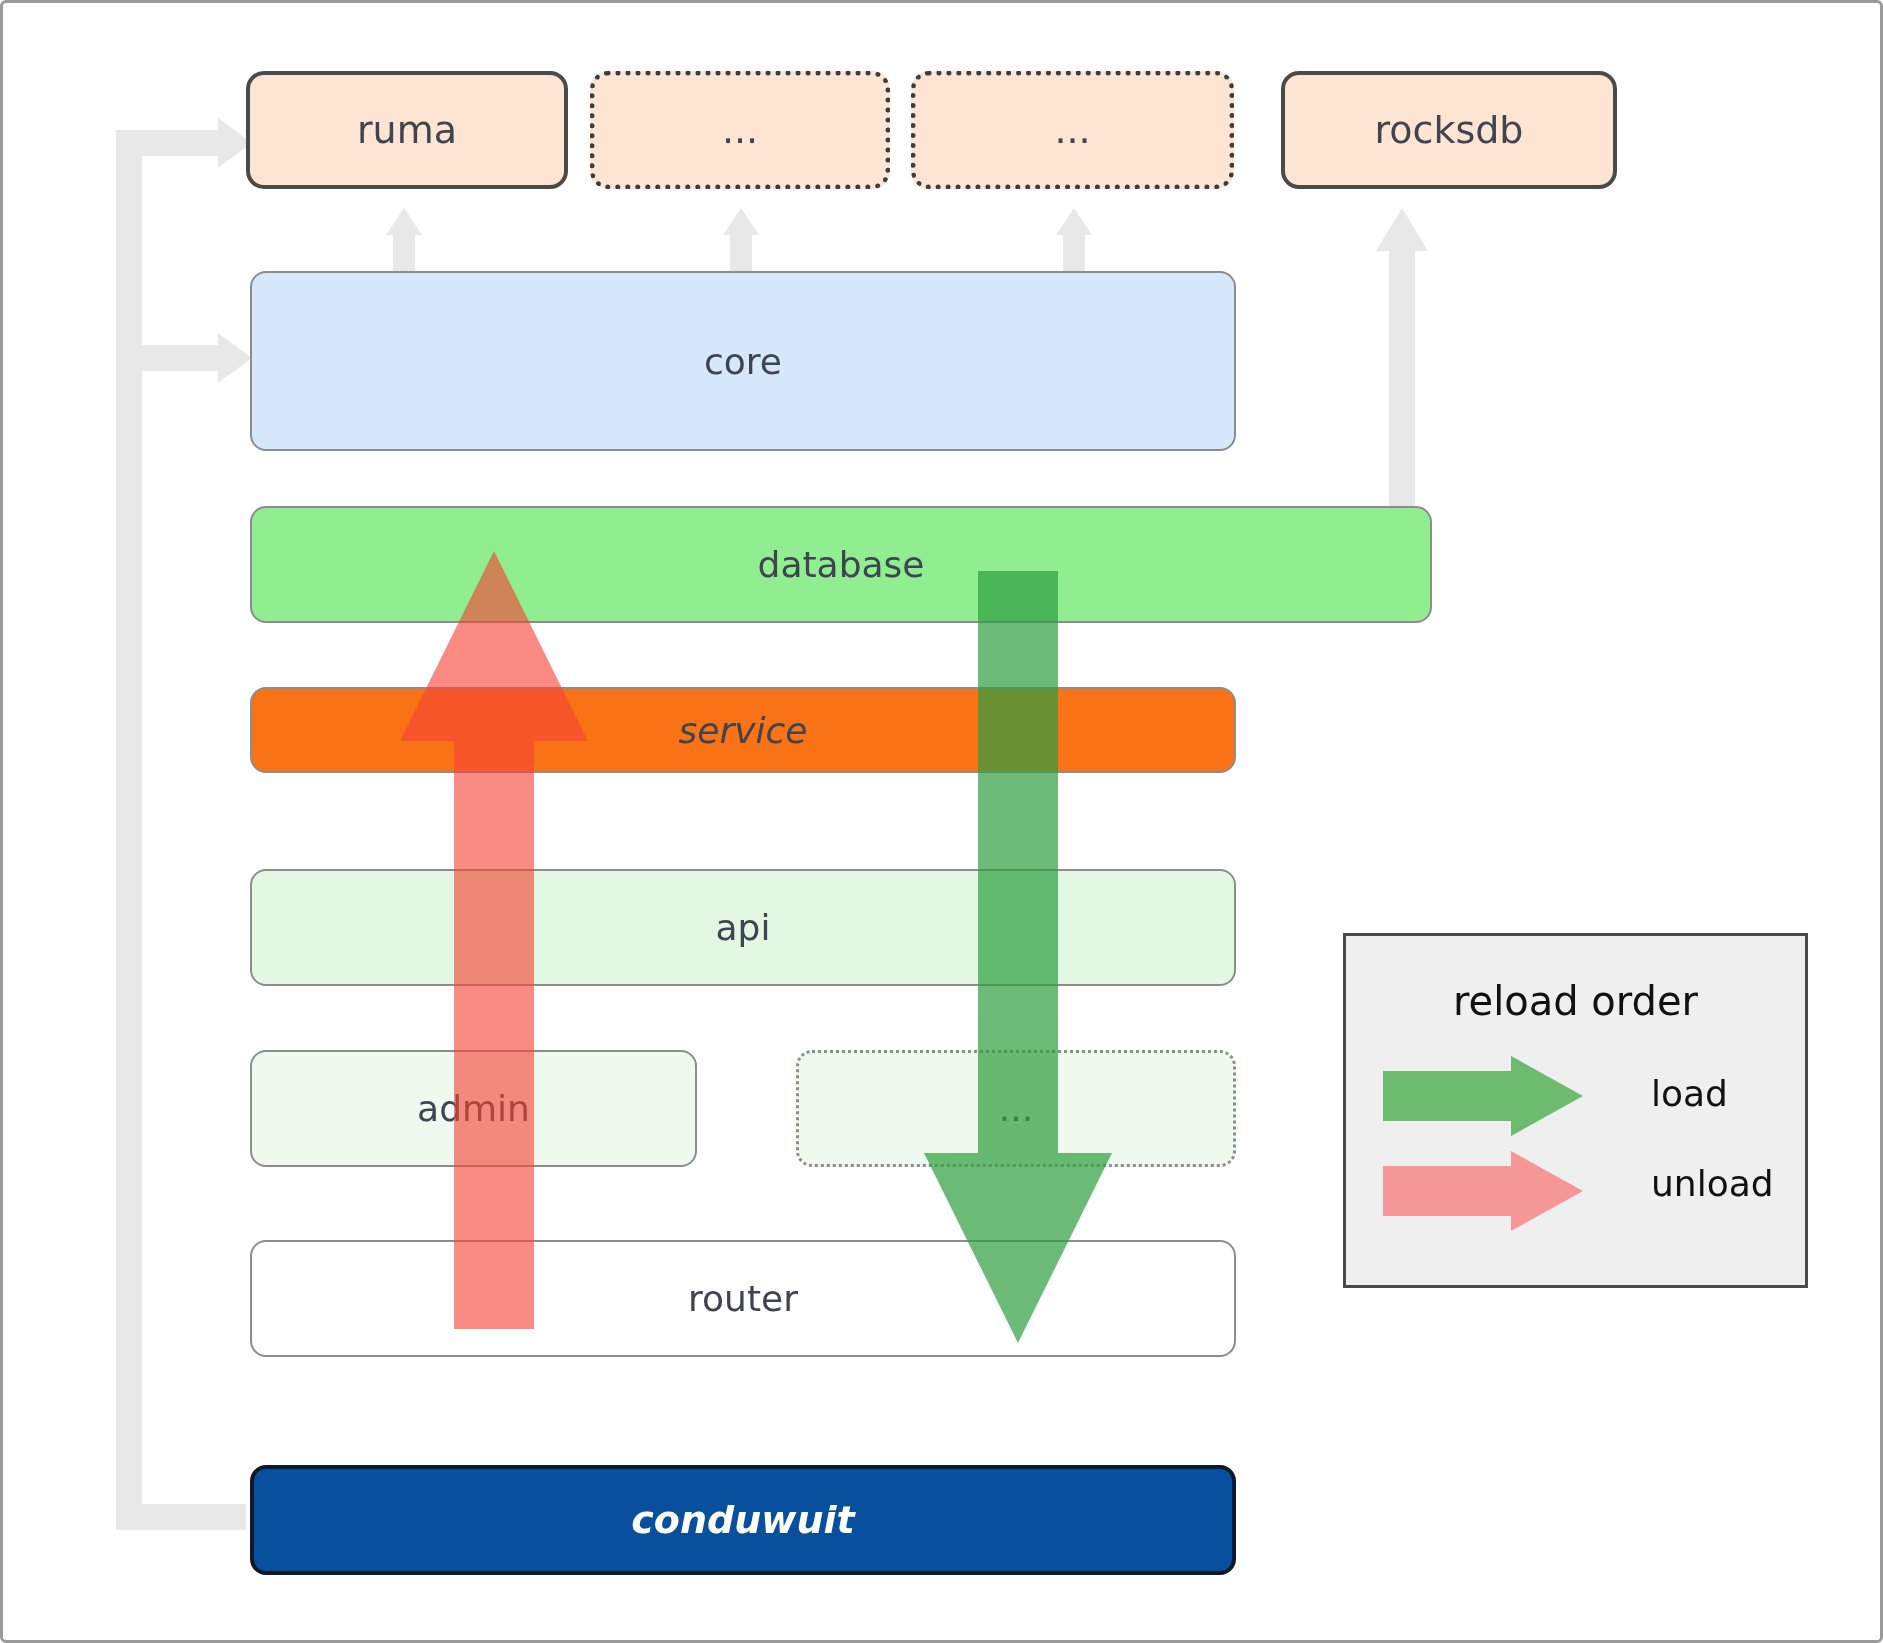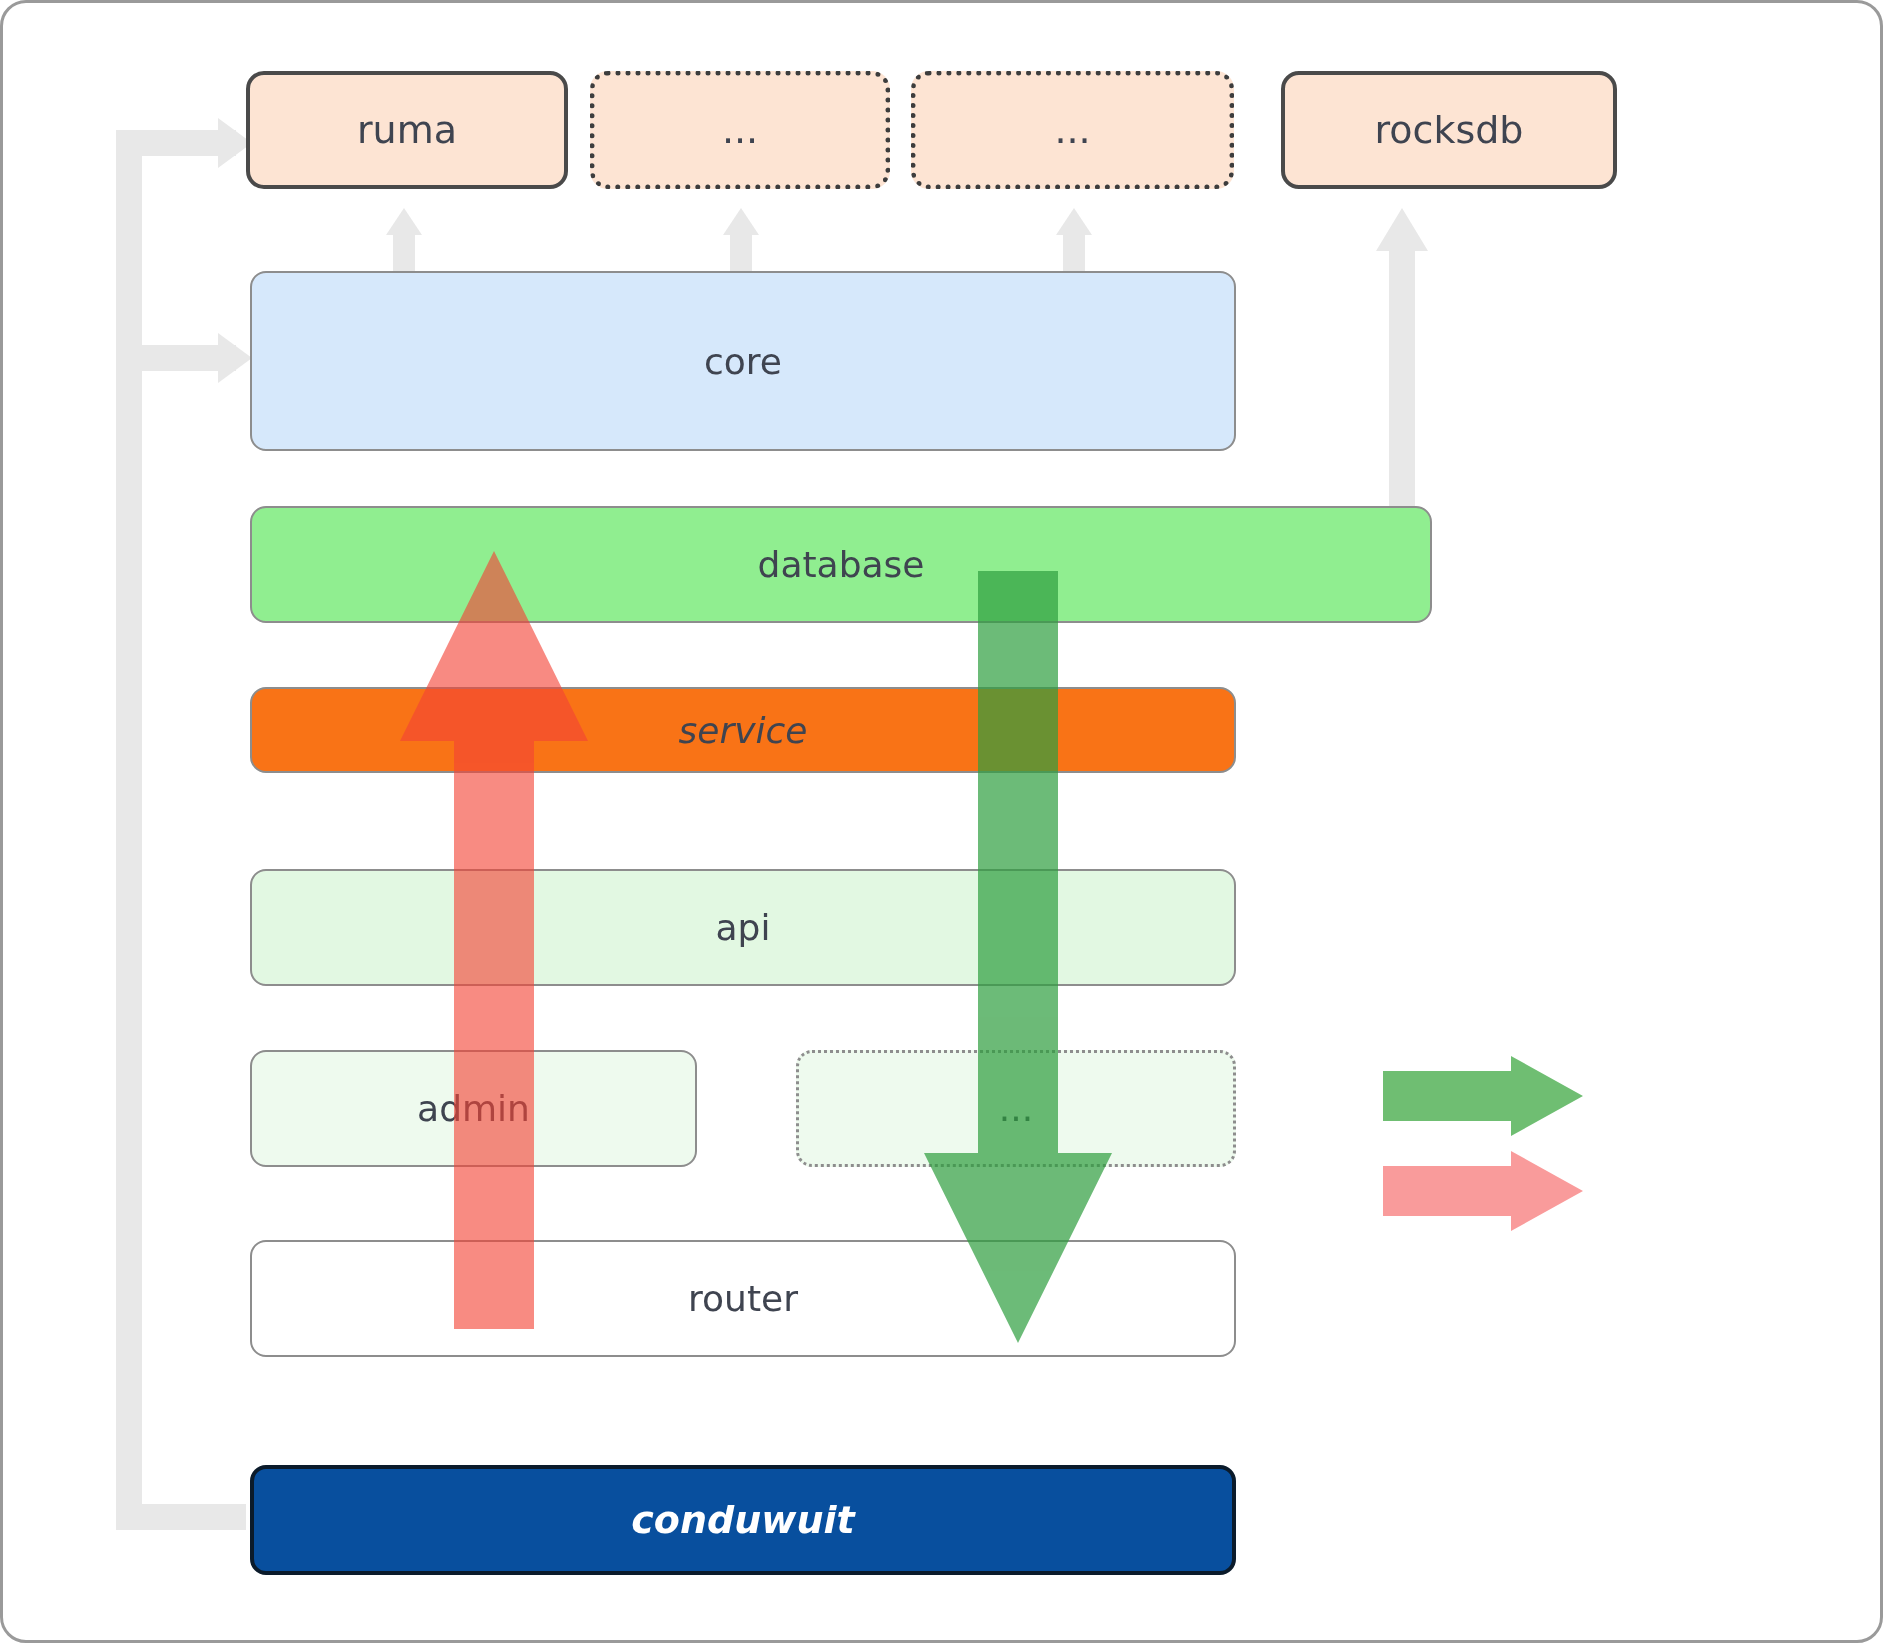--- a/index.html
+++ b/index.html
@@ -7,21 +7,21 @@
     padding: 0;
     background: #ffffff;
     font-family: "DejaVu Sans", "Liberation Sans", sans-serif;
   }
   #canvas {
     position: relative;
     width: 1883px;
     height: 1643px;
     background: #ffffff;
     border: 3px solid #9a9a9a;
-    border-radius: 26px;
+    border-radius: 6px;
     box-sizing: border-box;
     overflow: hidden;
   }
   .node {
     position: absolute;
     box-sizing: border-box;
     display: flex;
     align-items: center;
     justify-content: center;
     border-radius: 14px;
@@ -182,20 +182,25 @@
       <rect x="451" y="646" width="80" height="680" fill="#f44336"></rect>
       <polygon points="491,548 585,738 527,738 527,660 455,660 455,738 397,738" fill="#f44336"></polygon>
     </g>
 
     <g opacity="0.70">
       <rect x="975" y="568" width="80" height="690" fill="#2e9e3e"></rect>
       <polygon points="1015,1340 921,1150 979,1150 979,1228 1051,1228 1051,1150 1109,1150" fill="#2e9e3e"></polygon>
     </g>
   </svg>
 
+  <div class="legend" style="left:1340px; top:930px; width:465px; height:355px;">
+    <div class="legend-title">reload order</div>
+    <div class="legend-label" style="left:305px; top:137px;">load</div>
+    <div class="legend-label" style="left:305px; top:227px;">unload</div>
+  </div>
 
   <svg class="ov legendicons" viewBox="0 0 1883 1643">
 
     <g opacity="0.80">
       <rect x="1380" y="1068" width="155" height="50" fill="#4caf50"></rect>
       <polygon points="1580,1093 1508,1133 1508,1113 1460,1113 1460,1073 1508,1073 1508,1053" fill="#4caf50"></polygon>
     </g>
 
     <g opacity="0.78">
       <rect x="1380" y="1163" width="155" height="50" fill="#f87f7f"></rect>

